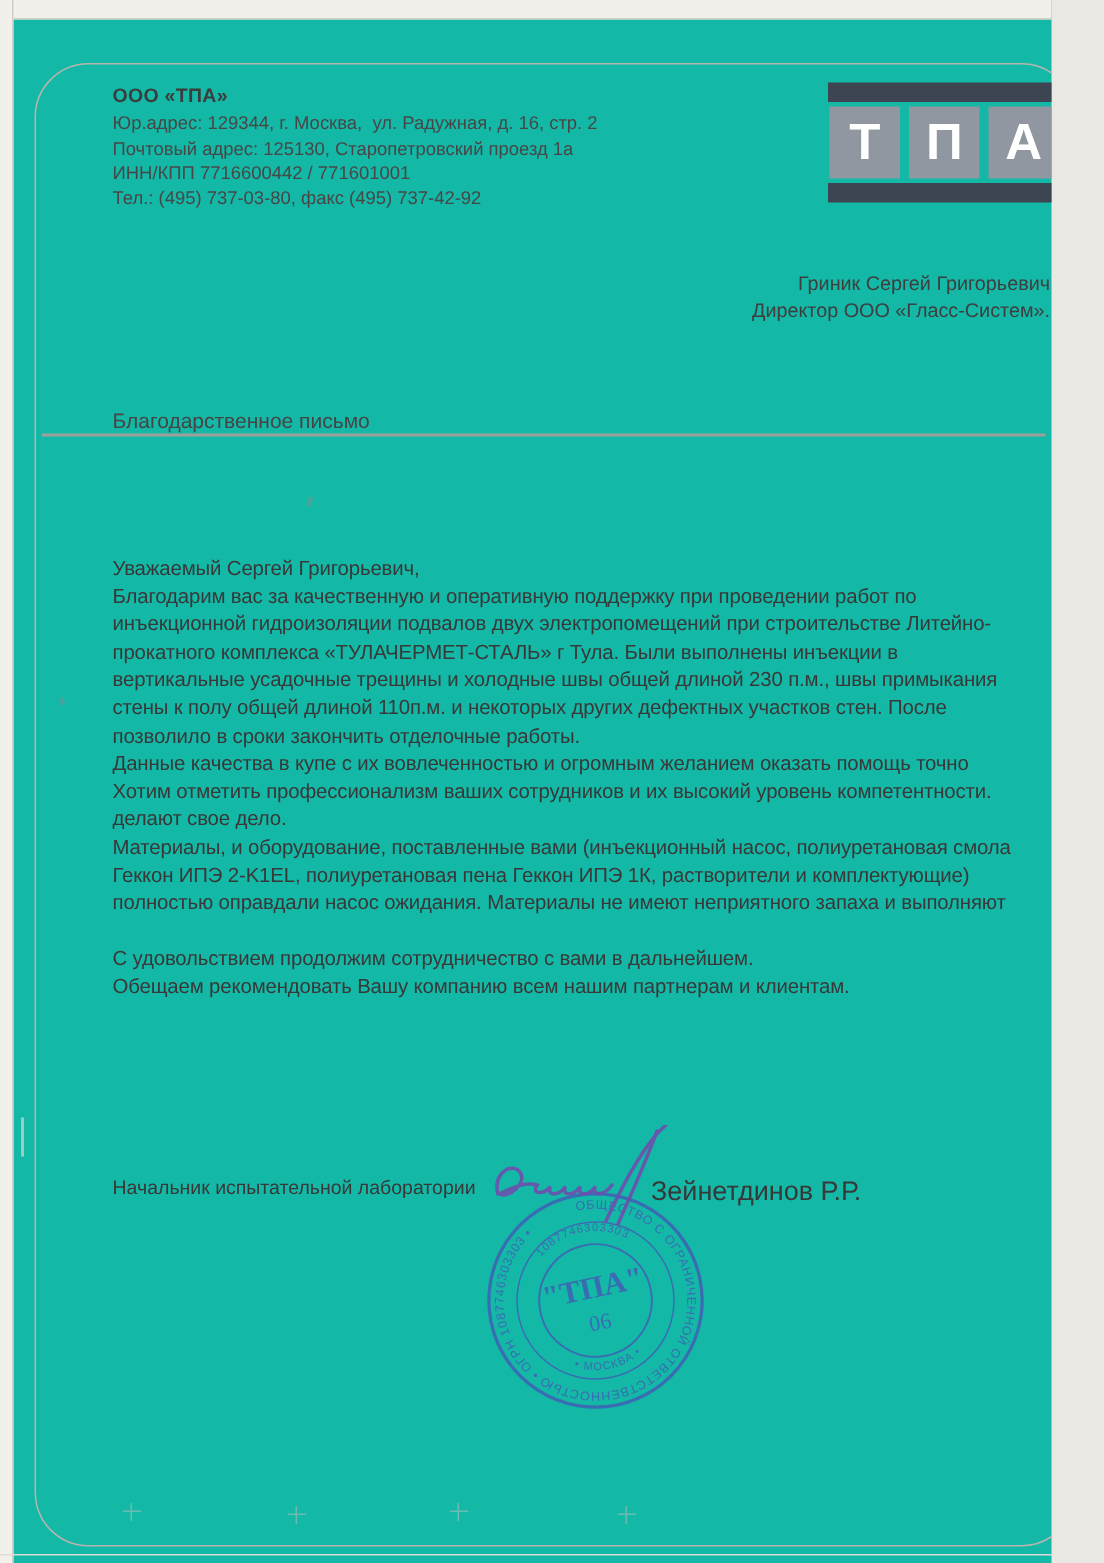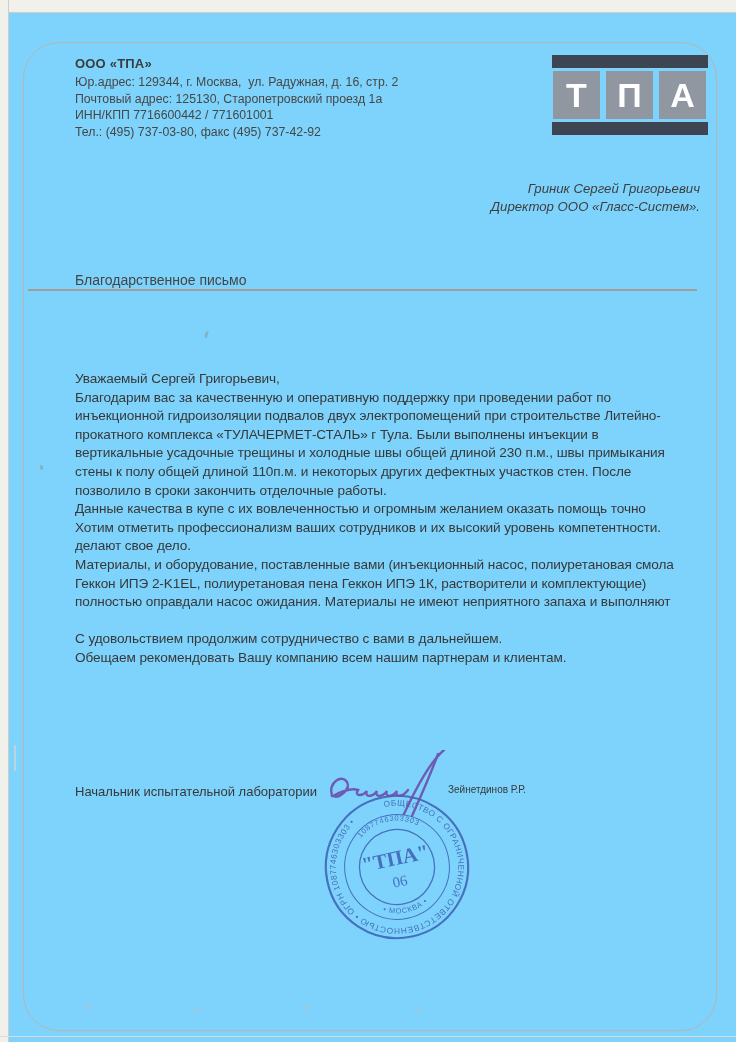--- a/index.html
+++ b/index.html
@@ -1,20 +1,21 @@
 <!DOCTYPE html>
 <html><head>
 <meta charset="utf-8">
 <style>
   html,body{margin:0;padding:0;background:#e9e8e3;}
   .page{
-    position:relative;width:736px;height:1042px;overflow:hidden;
-    background:#7dd3fc;
+    position:relative;width:660px;height:1042px;overflow:hidden;
+    background:#14b8a6;
     font-family:"Liberation Sans","DejaVu Sans",sans-serif;
     color:#3f3f3f;
+    padding-left:41px;
   }
   
   .edge-top{position:absolute;left:0;top:0;width:736px;height:12px;background:#f1f0eb;border-bottom:1px solid #cfcdc7;}
   .edge-left{position:absolute;left:0;top:0;width:8px;height:1042px;background:#f1f0eb;border-right:1px solid #cfcdc7;}
   .edge-bottom{position:absolute;left:0;top:1036px;width:736px;height:1px;background:#dddbd5;}
   .frame{
     position:absolute;left:23px;top:42px;width:692px;height:987px;
     border:1px solid #b7b5af;border-radius:36px;
   }
   
@@ -24,31 +25,31 @@
   
   .logo{position:absolute;left:552px;top:55px;width:156px;}
   .logo-bar{height:13px;background:#3c4551;}
   .logo-tiles{display:flex;gap:6px;margin:3px 1px;}
   .logo-tile{
     width:47px;height:48px;background:#9097a0;color:#ffffff;
     font-weight:bold;font-size:34px;line-height:48px;text-align:center;
   }
   
   .addressee{position:absolute;left:400px;top:180px;width:300px;text-align:right;}
-  .addressee-line{font-style:italic;font-size:13.2px;line-height:17.5px;color:#3e3e3e;white-space:pre;}
+  .addressee-line{font-size:13.2px;line-height:17.5px;color:#3e3e3e;white-space:pre;}
   
   .letter-title{position:absolute;left:75px;top:272px;font-size:14px;color:#454545;}
   .title-rule{position:absolute;left:28px;top:289px;width:669px;height:2px;background:#a09e99;}
   
   .letter-body{position:absolute;left:75px;top:370px;width:632px;}
   .body-line{font-size:13.6px;line-height:18.6px;min-height:18.6px;color:#383838;white-space:pre;letter-spacing:-0.1px;}
   
   .sign-row{position:absolute;left:75px;top:784px;width:632px;height:20px;}
   .sign-role{position:absolute;left:0;top:0;font-size:13px;color:#383838;white-space:pre;}
-  .sign-name{position:absolute;left:373px;top:0;font-size:10px;color:#383838;white-space:pre;}
+  .sign-name{position:absolute;left:359px;top:0;font-size:18px;color:#383838;white-space:pre;}
   
   .stamp-svg{position:absolute;left:318px;top:788px;width:158px;height:158px;z-index:2;}
   .sig-svg{position:absolute;left:322px;top:750px;width:150px;height:68px;z-index:3;}
   .st-ring{font-family:"Liberation Sans",sans-serif;font-size:8.4px;letter-spacing:.5px;fill:#3f63b5;}
   .st-ring2{font-family:"Liberation Sans",sans-serif;font-size:7.5px;letter-spacing:.8px;fill:#3f63b5;}
   .st-name{font-family:"Liberation Serif","DejaVu Serif",serif;font-weight:bold;font-size:21px;fill:#3f63b5;}
   .st-num{font-family:"Liberation Serif","DejaVu Serif",serif;font-size:15px;fill:#3f63b5;}
   
   .speck{position:absolute;background:#8b8b8b;opacity:.45;border-radius:2px;}
   .ghost-cross{position:absolute;width:12px;height:12px;opacity:.5;}

